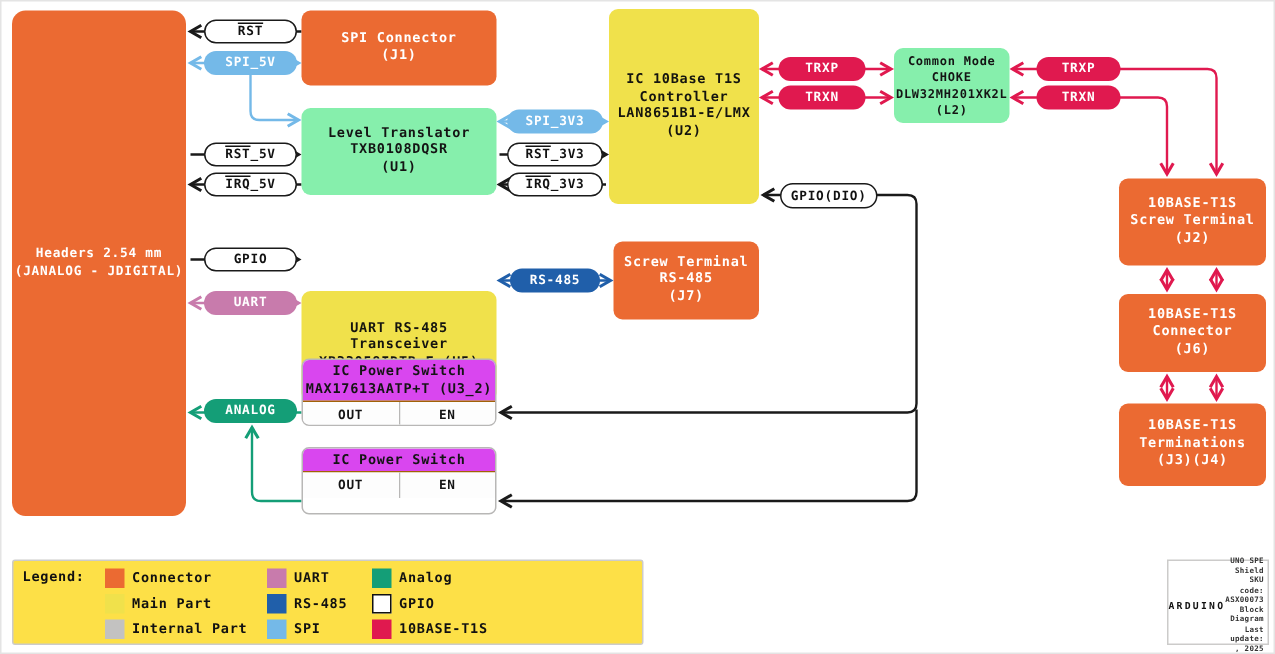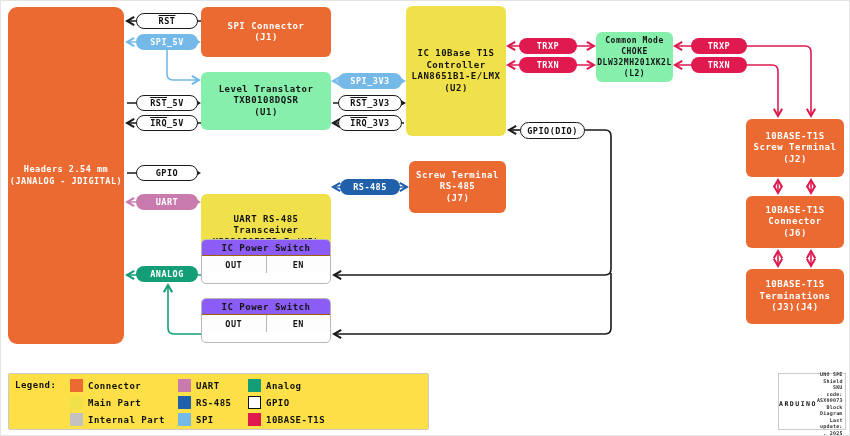--- a/index.html
+++ b/index.html
@@ -10,21 +10,21 @@
   .block{position:absolute;display:flex;flex-direction:column;justify-content:center;
     text-align:center;font-weight:bold;font-size:9px;line-height:11.5px;letter-spacing:.5px;z-index:2;
     border-radius:6px;box-sizing:border-box;}
   .orange{background:#EB6A32;color:#fff;}
   .yellow{background:#F0E14B;color:#14140f;}
   .gray{background:#86efac;color:#141414;}
   .headers{border-radius:9px;font-size:8.5px;}
   .choke{font-size:8px;line-height:11px;}
   .psw{position:absolute;z-index:2;border:1px solid #b8b7b6;border-radius:5px;overflow:hidden;
     background:#fff;box-sizing:border-box;}
-  .psw-h{background:#8b5cf6;color:#141414;font-weight:bold;font-size:9px;line-height:12px;
+  .psw-h{background:#d946ef;color:#141414;font-weight:bold;font-size:9px;line-height:12px;
     letter-spacing:.5px;text-align:center;padding:2px 0 1px;}
   .psw-row{display:flex;height:17px;border-top:1px solid #a16207;}
   .psw-cell{flex:1;display:flex;align-items:center;justify-content:center;background:#fdfdfd;
     font-weight:bold;font-size:8.5px;letter-spacing:.5px;color:#141414;}
   .psw-cell:first-child{border-right:1px solid #b8b7b6;}
   .pill{position:absolute;height:16px;border-radius:9px;display:flex;align-items:center;justify-content:center;
     font-weight:bold;font-size:8.5px;letter-spacing:.5px;z-index:3;box-sizing:border-box;}
   .pwhite{background:#fff;border:1.5px solid #1a1a1a;color:#111;}
   .pspi{background:#74B9E8;color:#fff;}
   .ppink{background:#C87BAC;color:#fff;}
@@ -157,20 +157,21 @@
 
   <div class="block orange" style="left:745px;top:268px;width:98px;height:55px;">
     <div>10BASE-T1S</div>
     <div>Terminations</div>
     <div>(J3)(J4)</div>
   </div>
 
   <div class="psw" style="left:200px;top:238px;width:130px;height:45px;">
     <div class="psw-h">
       <div>IC Power Switch</div>
+      <div>MAX17613AATP+T (U3_2)</div>
     </div>
     <div class="psw-row">
       <div class="psw-cell">OUT</div>
       <div class="psw-cell">EN</div>
     </div>
   </div>
 
   <div class="psw" style="left:200px;top:297px;width:130px;height:45px;">
     <div class="psw-h">
       <div>IC Power Switch</div>

